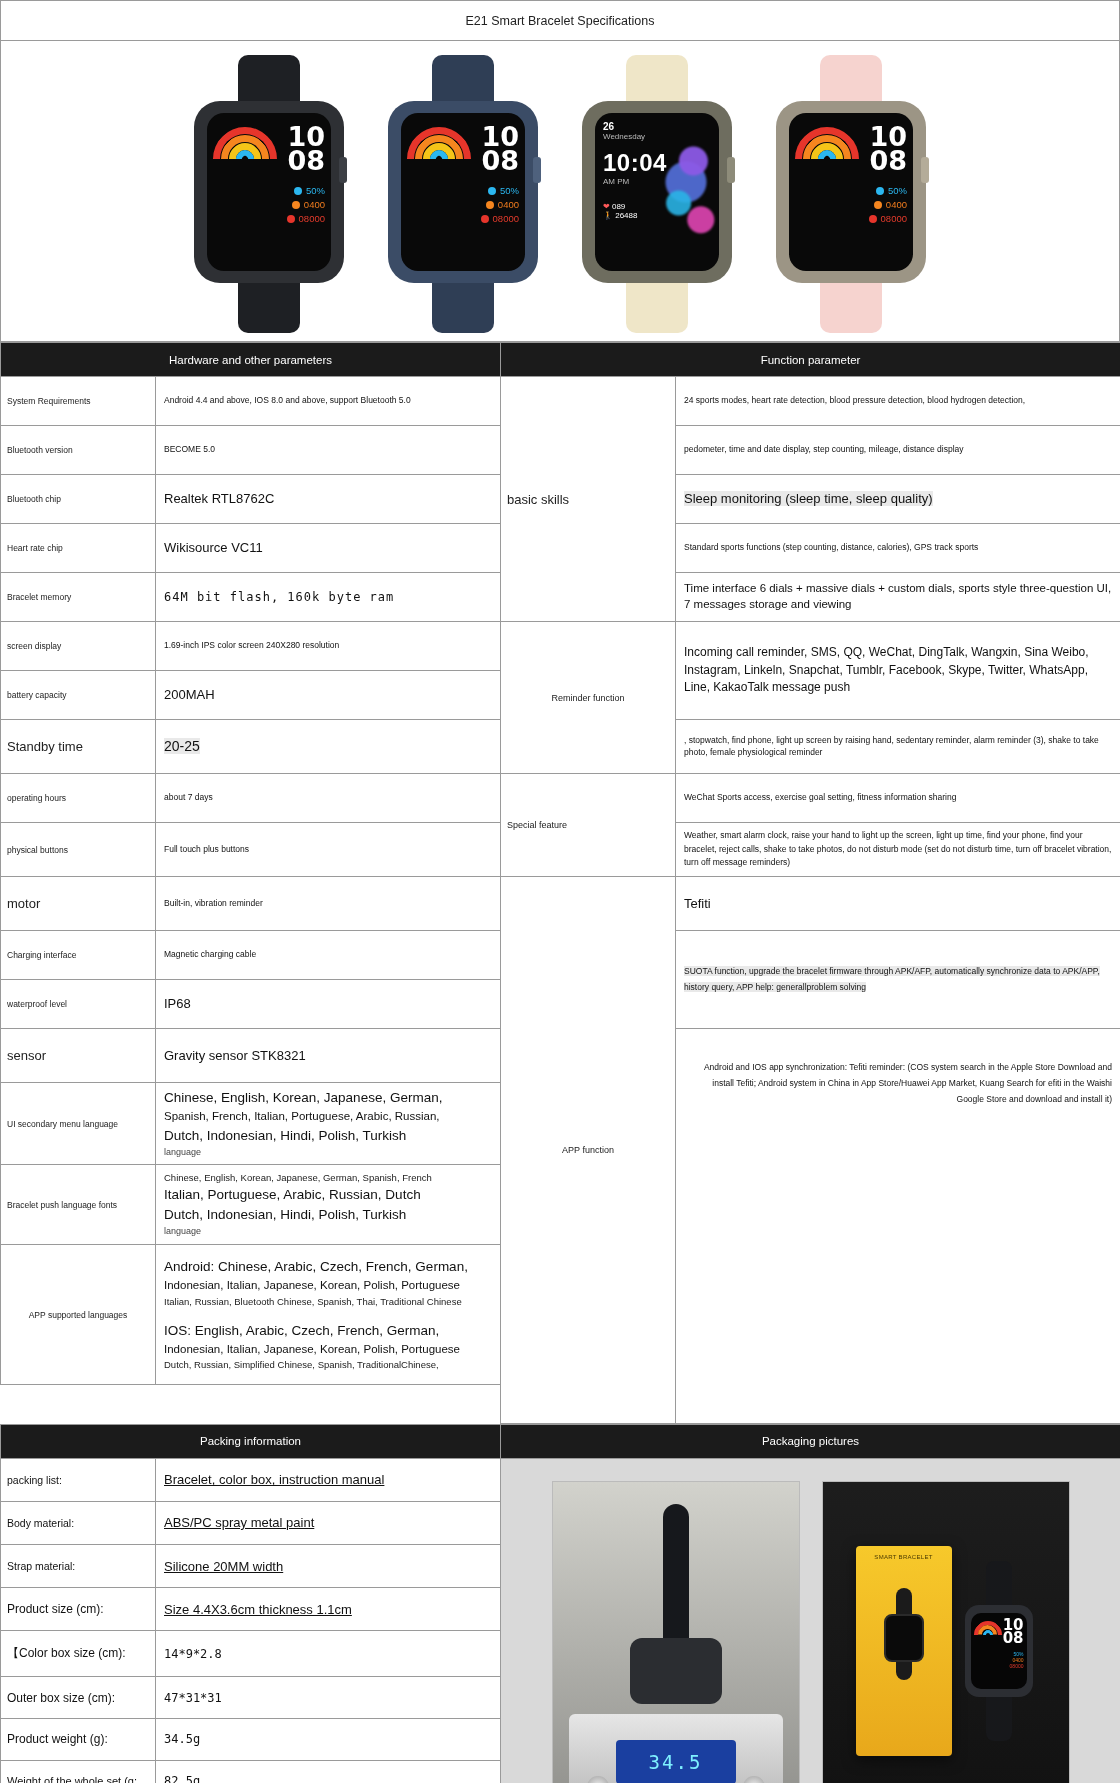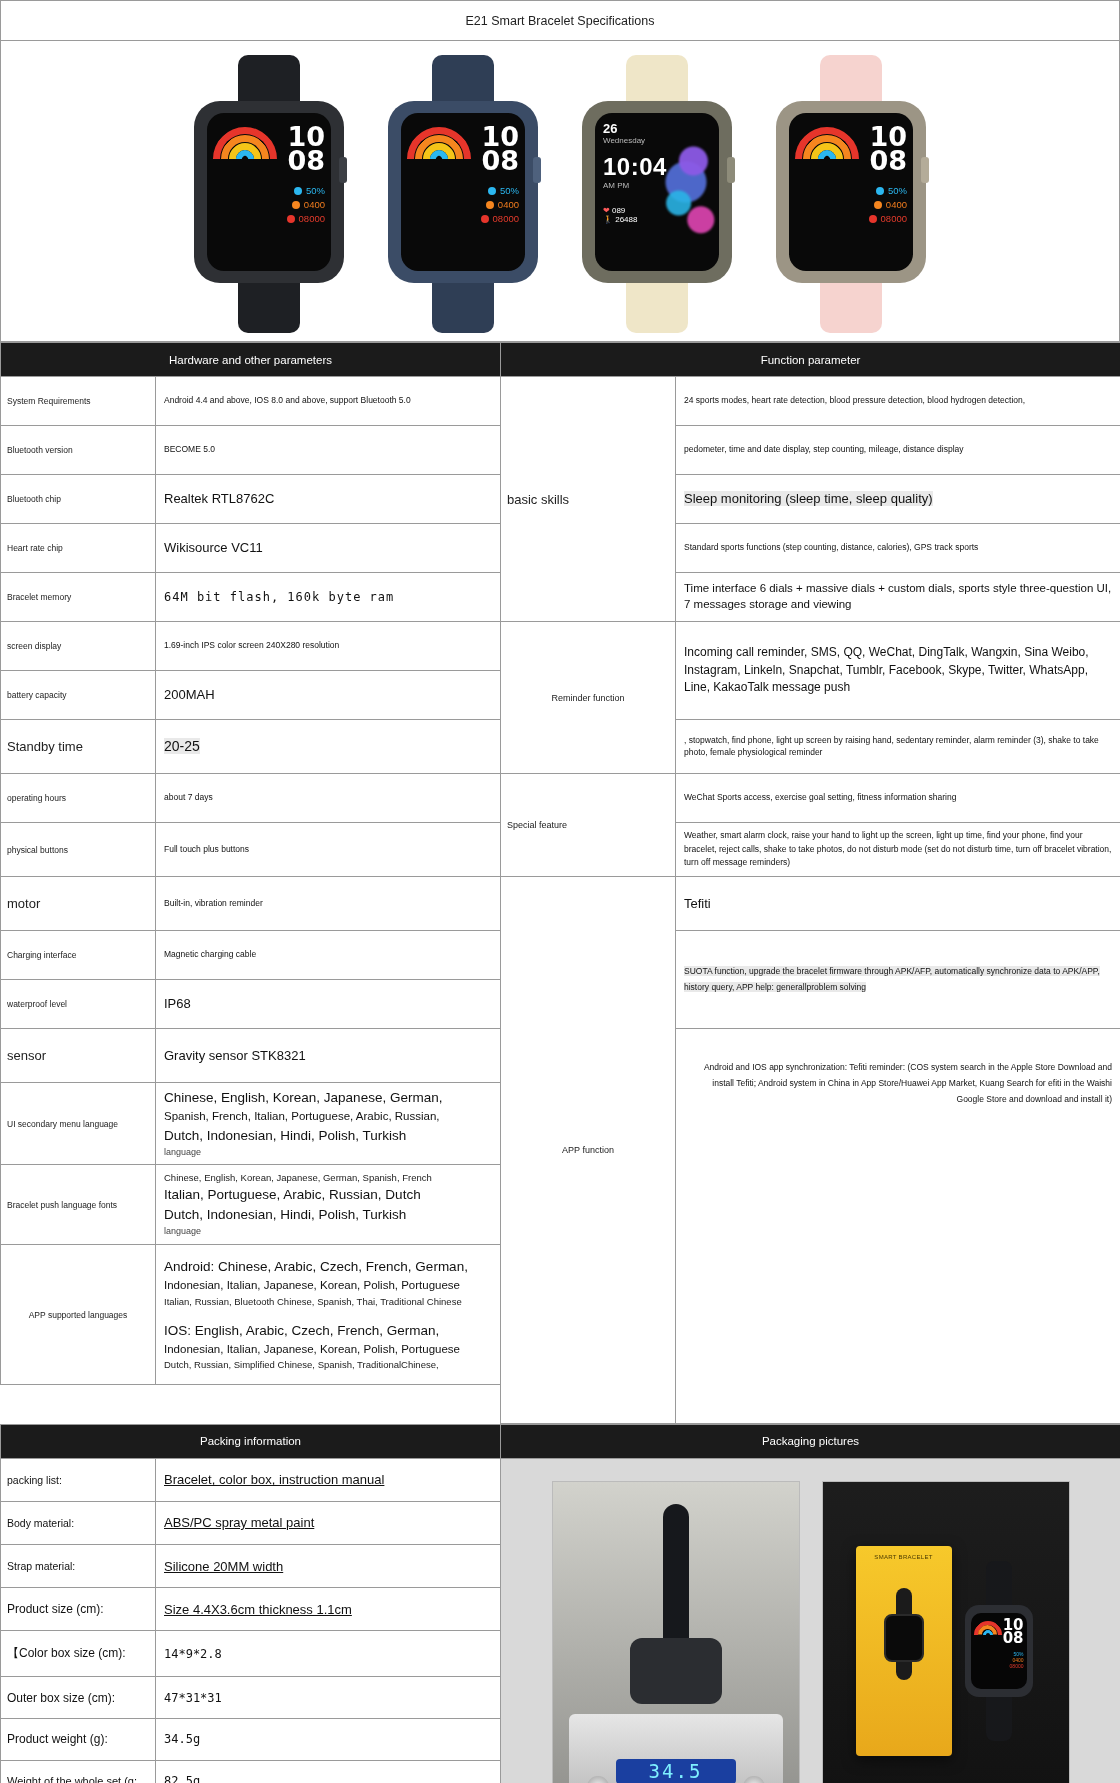--- a/index.html
+++ b/index.html
@@ -69,21 +69,21 @@
     color: #fff; font-size: 27px; line-height: 24px;
     font-family: "DejaVu Sans", sans-serif; font-weight: bold; text-align: right;
   }
   .dial-rows { position: absolute; right: 6px; top: 72px; text-align: right; font-size: 9.5px; }
   .dial-rows div { margin-bottom: 3px; white-space: nowrap; }
   .dot { display:inline-block; width:8px; height:8px; border-radius:50%; margin-right:4px; vertical-align:-1px;}
   .c-blue { color:#2bb7f0 }  .c-orange { color:#f07c1e } .c-red { color:#e53b2c }
 
   
   .alt-dial { position: absolute; inset: 0; color: #fff; font-size: 9px; padding: 8px; }
-  .alt-dial .d-num { font-size: 13px; font-weight: bold; }
+  .alt-dial .d-num { font-size: 10px; font-weight: bold; }
   .alt-dial .d-time { font-size: 24px; font-weight: bold; letter-spacing: 0.5px;}
   .alt-dial .d-sm { font-size: 8px; color: #bbb; }
   .swirl {
     position: absolute; right: -4px; top: 6px; width: 74px; height: 140px;
     background:
       radial-gradient(circle at 60% 30%, rgba(140,90,230,.95) 0 14px, transparent 15px),
       radial-gradient(circle at 40% 60%, rgba(42,180,230,.9) 0 12px, transparent 13px),
       radial-gradient(circle at 70% 72%, rgba(225,70,180,.9) 0 13px, transparent 14px),
       radial-gradient(circle at 50% 45%, rgba(90,120,235,.85) 0 20px, transparent 21px);
     filter: blur(1px);
@@ -126,21 +126,21 @@
     display: flex; gap: 22px; align-items: flex-start; justify-content: center;
   }
   .photo { width: 248px; height: 340px; border: 1px solid #bbb; position: relative; overflow: hidden; }
   .photo-scale { background: linear-gradient(#d2d2cc, #8e8e8a); }
   .scale-base {
     position:absolute; left: 16px; right: 16px; bottom: 14px; height: 92px;
     background: linear-gradient(#e6e6e6, #b9b9b9); border-radius: 6px;
   }
   .scale-screen {
     position:absolute; left: 50%; transform: translateX(-50%); bottom: 36px;
-    width: 120px; height: 25px; background: #1a3fa0; border-radius: 4px;
+    width: 120px; height: 44px; background: #1a3fa0; border-radius: 4px;
     color: #7ef0ff; font-family: "DejaVu Sans Mono", monospace; font-size: 19px;
     display:flex; align-items:center; justify-content:center; letter-spacing: 2px;
   }
   .scale-knob { position:absolute; bottom: 22px; width: 22px; height: 22px; border-radius: 50%; background: radial-gradient(#f2f2f2, #9a9a9a); }
   .watch-on-scale {
     position:absolute; left: 50%; transform: translateX(-50%); top: 22px;
     width: 108px; height: 200px;
   }
   .wos-strap { position:absolute; left: 50%; transform: translateX(-50%); top: 0; width: 26px; height: 150px; background: #16181c; border-radius: 14px 14px 4px 4px; }
   .wos-case { position:absolute; left: 50%; transform: translateX(-50%); bottom: 0; width: 92px; height: 66px; background: #2b2d31; border-radius: 12px; }

